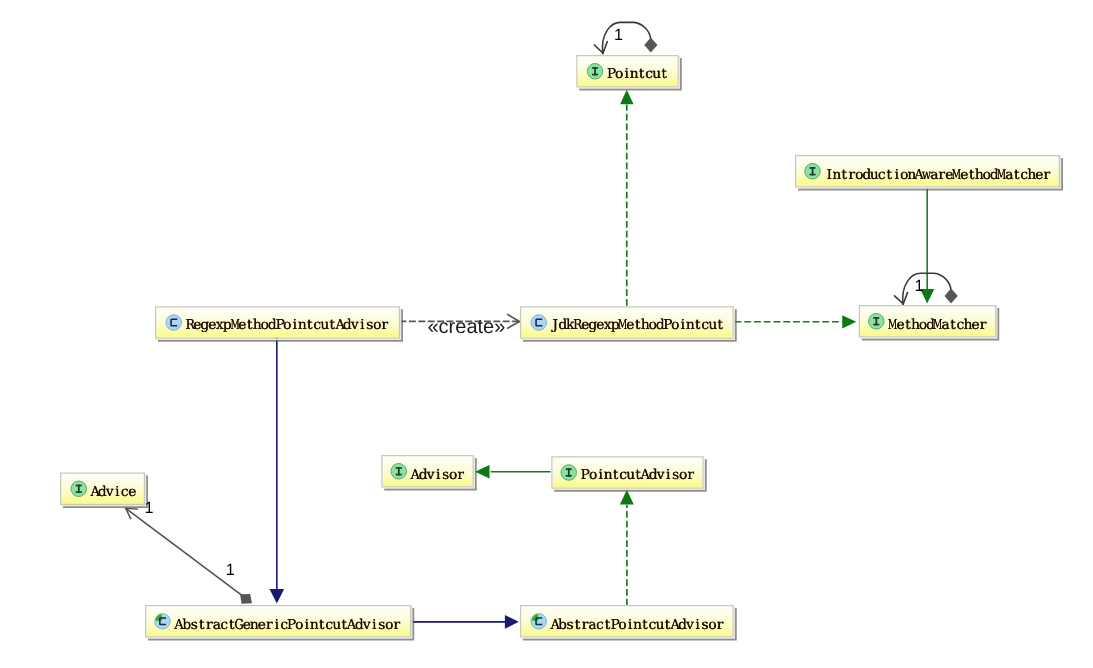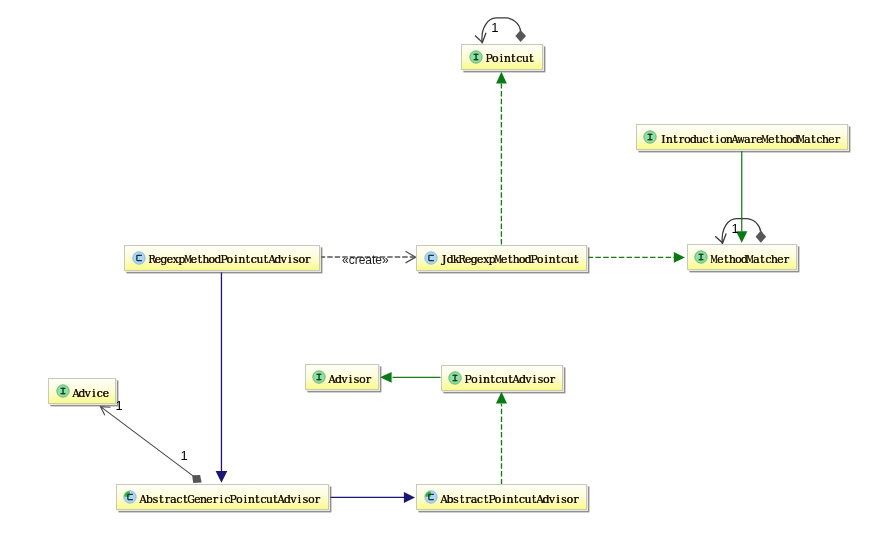--- a/index.html
+++ b/index.html
@@ -13,21 +13,21 @@
         box-shadow:1px 1px 0 #e9e9e0, 2.4px 2.4px 0 rgba(95,95,92,0.70);}
   .node .nlabel{font-size:11px;color:#1d0f06;white-space:nowrap;line-height:1;
                  position:relative;top:2.9px;left:-0.6px;
                  text-shadow:0.3px 0 0 #1d0f06;
                  font-family:"DejaVu Serif","Liberation Serif",serif;}
   .node .nlabel > i{display:inline-block;width:6px;height:11px;line-height:11px;position:relative;font-style:normal;vertical-align:baseline;}
   .node .nlabel > i > b{display:inline-block;position:absolute;left:50%;top:0;line-height:11px;font-weight:inherit;white-space:pre;transform:translateX(-50%);}
   .node .nicon{flex:0 0 auto;width:14px;height:14px;margin-left:6.7px;margin-right:3.7px;}
   .edge-label{position:absolute;font-size:13px;line-height:1;color:#000;white-space:nowrap;
               font-family:"Liberation Sans","DejaVu Sans",sans-serif;}
-  .edge-label.guillemet{font-size:12px;color:#1b1b1b;}
+  .edge-label.guillemet{font-size:16px;color:#1b1b1b;}
 </style>
 </head>
 <body>
 
 <div id="diagram">
   <svg class="layer" id="edge-layer" viewBox="0 0 874 534">
       <g>
         <path d="M501.4 244.6 L501.4 83.6" fill="none" stroke="#1a7a1a" stroke-width="1.35" stroke-dasharray="5.5,2.3" stroke-linecap="butt"></path>
         <path d="M501.4 71.7 L496.1 83.4 L506.8 83.4 Z" fill="#0b7a15" stroke="none" stroke-width="1" stroke-linejoin="miter" stroke-linecap="butt"></path>
       </g>

